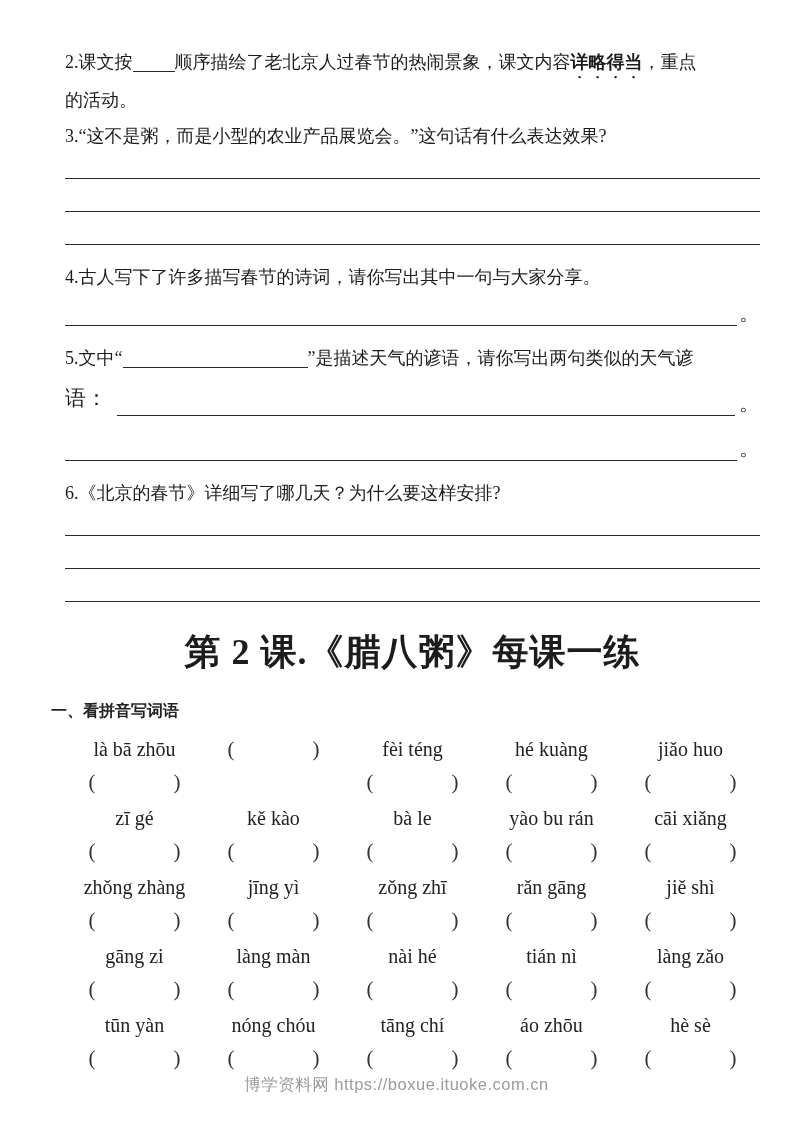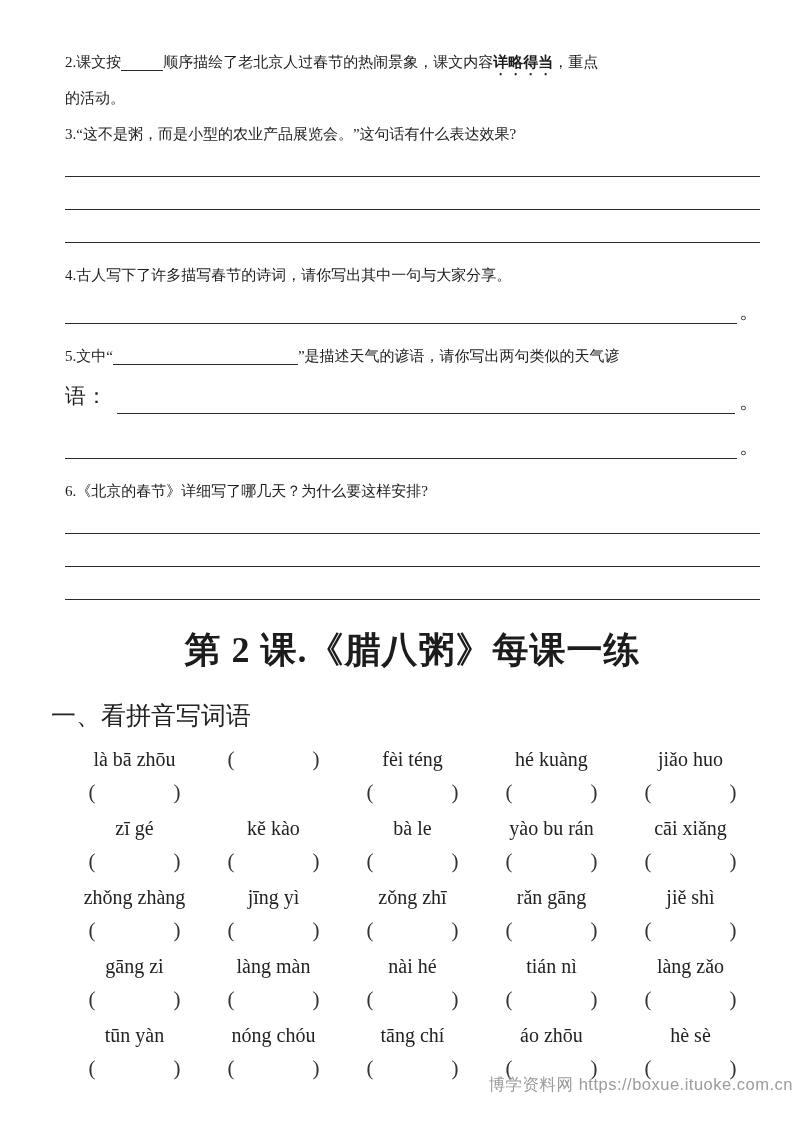--- a/index.html
+++ b/index.html
@@ -5,21 +5,21 @@
   html, body { margin: 0; padding: 0; }
   body {
     width: 793px; height: 1122px;
     background: #ffffff;
     font-family: "Liberation Serif", "DejaVu Serif", serif;
     color: #1c1c1c;
     overflow: hidden;
     position: relative;
   }
   .page { padding: 44px 33px 0 65px; }
-  .t { font-size: 15px; line-height: 36px; white-space: nowrap; }
+  .t { font-size: 18px; line-height: 36px; white-space: nowrap; }
   .blank {
     display: inline-block;
     border-bottom: 1.5px solid #2a2a2a;
     height: 1em;
     vertical-align: -4px;
   }
   .blank.small { width: 42px; }
   .blank.mid   { width: 84px; }
   .blank.quote { width: 185px; }
   .emph {
@@ -47,22 +47,22 @@
   .q5l2 .period { font-size: 21px; line-height: 26px; }
   .lesson-title {
     text-align: center;
     font-size: 36px;
     font-weight: bold;
     margin-top: 26px;
     letter-spacing: 1px;
   }
   .section-heading {
     font-family: "Liberation Sans", "DejaVu Sans", sans-serif;
-    font-weight: normal;
-    font-size: 25px;
+    font-weight: bold;
+    font-size: 16px;
     margin: 24px 0 10px -14px;
     color: #222;
   }
   .pinyin-grid {
     display: grid;
     grid-template-columns: repeat(5, 1fr);
     width: 100%;
   }
   .cell { padding-top: 2px; }
   .py {
@@ -80,21 +80,21 @@
     justify-content: space-between;
     font-size: 21px;
     height: 34px;
     line-height: 30px;
     color: #333;
   }
   .footer {
     position: absolute;
     left: 0; right: 0;
     bottom: 26px;
-    text-align: right;
+    text-align: center;
     font-family: "Liberation Sans", "DejaVu Sans", sans-serif;
     font-size: 16.5px;
     color: #9b9b9b;
     letter-spacing: 0.5px;
   }
   .mt14 { margin-top: 14px; }
   .mt6  { margin-top: 6px; }
 </style>
 </head>
 <body>

